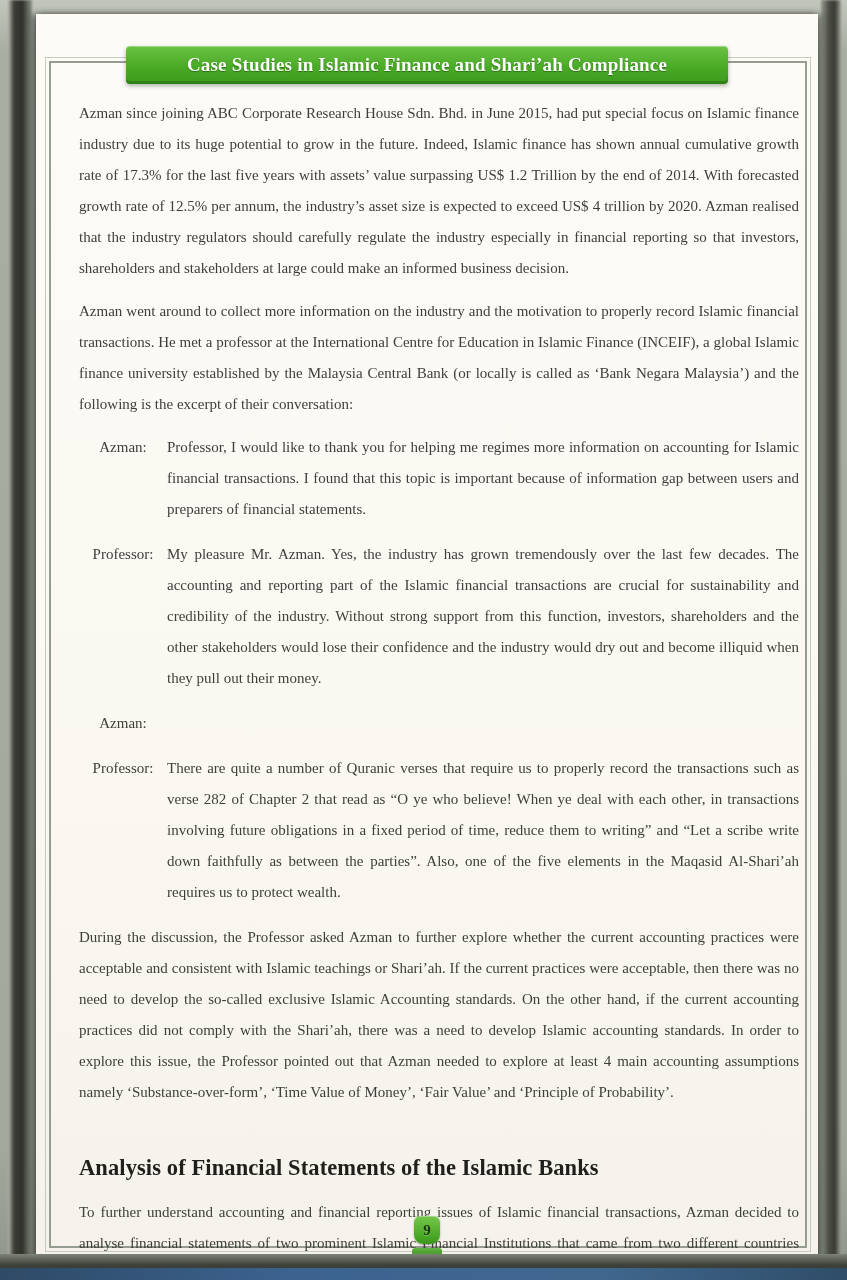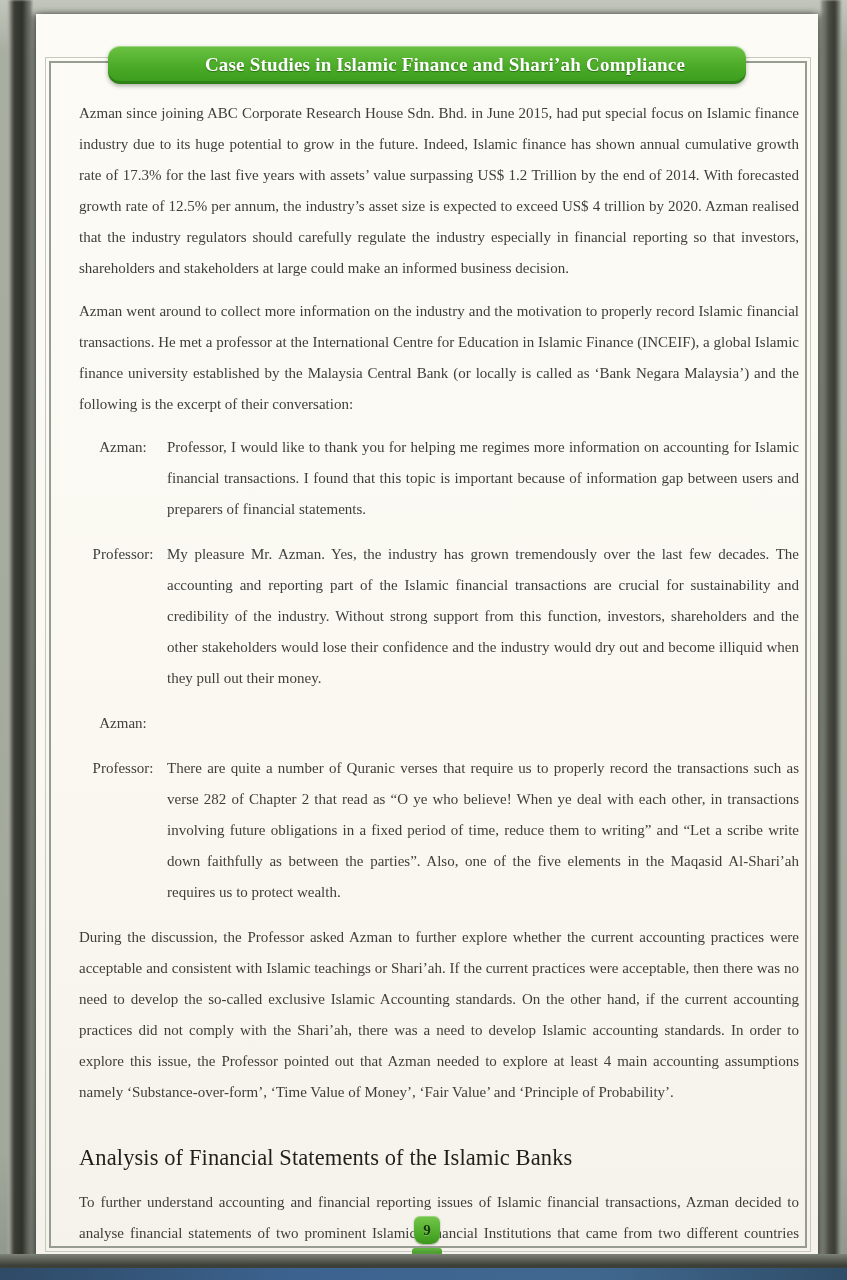--- a/index.html
+++ b/index.html
@@ -55,24 +55,24 @@
     position: absolute; inset: -6px;
     border: 1px solid #c6cabe;
   }
 
   
   .banner {
     position: absolute;
     top: 32px; left: 50%;
     transform: translateX(-50%);
     width: 602px; height: 38px;
-    border-radius: 12px;
+    border-radius: 4px;
     background: linear-gradient(180deg, #6cc243 0%, #4aab27 55%, #3a9a1c 100%);
     box-shadow: inset 0 1px 0 rgba(255,255,255,0.35), inset 0 -3px 0 rgba(20,80,10,0.35), 0 2px 4px rgba(30,40,25,0.35);
-    display: flex; align-items: center; justify-content: center; padding-left: 36px;
+    display: flex; align-items: center; justify-content: center;
   }
   .banner span {
     color: #ffffff;
     font-size: 19px;
     font-weight: bold;
     letter-spacing: 0.2px;
     text-shadow: 0 1px 1px rgba(20,60,10,0.55);
     white-space: nowrap;
   }
 
@@ -90,23 +90,23 @@
   .dialogue { margin: 2px 0 2px 0; }
   .dlg-row {
     display: grid;
     grid-template-columns: 88px 1fr;
     margin-bottom: 14px;
   }
   .dlg-speaker { text-align: center; }
   .dlg-text { text-align: justify; }
 
   h1.section-heading {
-    margin: 34px 0 14px 0;
+    margin: 44px 0 14px 0;
     font-size: 22.5px;
-    font-weight: normal;
+    font-weight: bold;
     color: #1f1f1c;
     text-align: left;
     letter-spacing: 0.1px;
   }
 
   
   .page-number-badge {
     position: absolute;
     left: 50%; bottom: 14px;
     transform: translateX(-50%);

